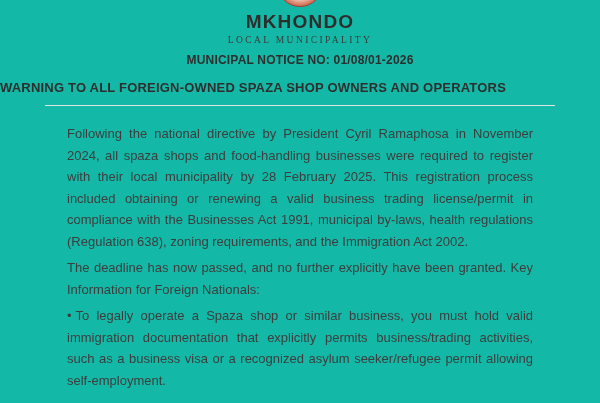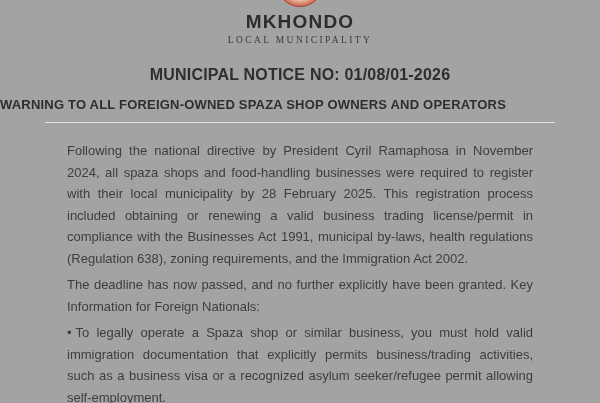--- a/index.html
+++ b/index.html
@@ -1,20 +1,20 @@
 <!DOCTYPE html>
 <html><head>
 <meta charset="utf-8">
 <style>
   * { margin:0; padding:0; box-sizing:border-box; }
   html,body { background:#ffffff; }
   .page {
     position:relative;
     width:600px; height:403px;
-    background:#a3a3a3;
+    background:#14b8a6;
     overflow:hidden;
     font-family:"Liberation Sans", sans-serif;
     color:#3d3d3d;
   }
   
   .seal-clip {
     width:46px; height:8px;
     margin:0 auto;
     overflow:hidden;
     position:relative;
@@ -36,23 +36,23 @@
   }
   .org-subtitle {
     margin-top:2px;
     text-align:center;
     font-size:9.5px;
     letter-spacing:2.4px;
     color:#3a3a3a;
     font-family:Liberation Serif, serif;
   }
   .notice-number {
-    margin-top:21px;
+    margin-top:8px;
     text-align:center;
-    font-size:16px;
+    font-size:12px;
     font-weight:bold;
     color:#2e2e2e;
     letter-spacing:0.2px;
   }
   .warning-title {
     margin-top:13px;
     font-size:13px;
     font-weight:bold;
     color:#2e2e2e;
     letter-spacing:0.2px;

